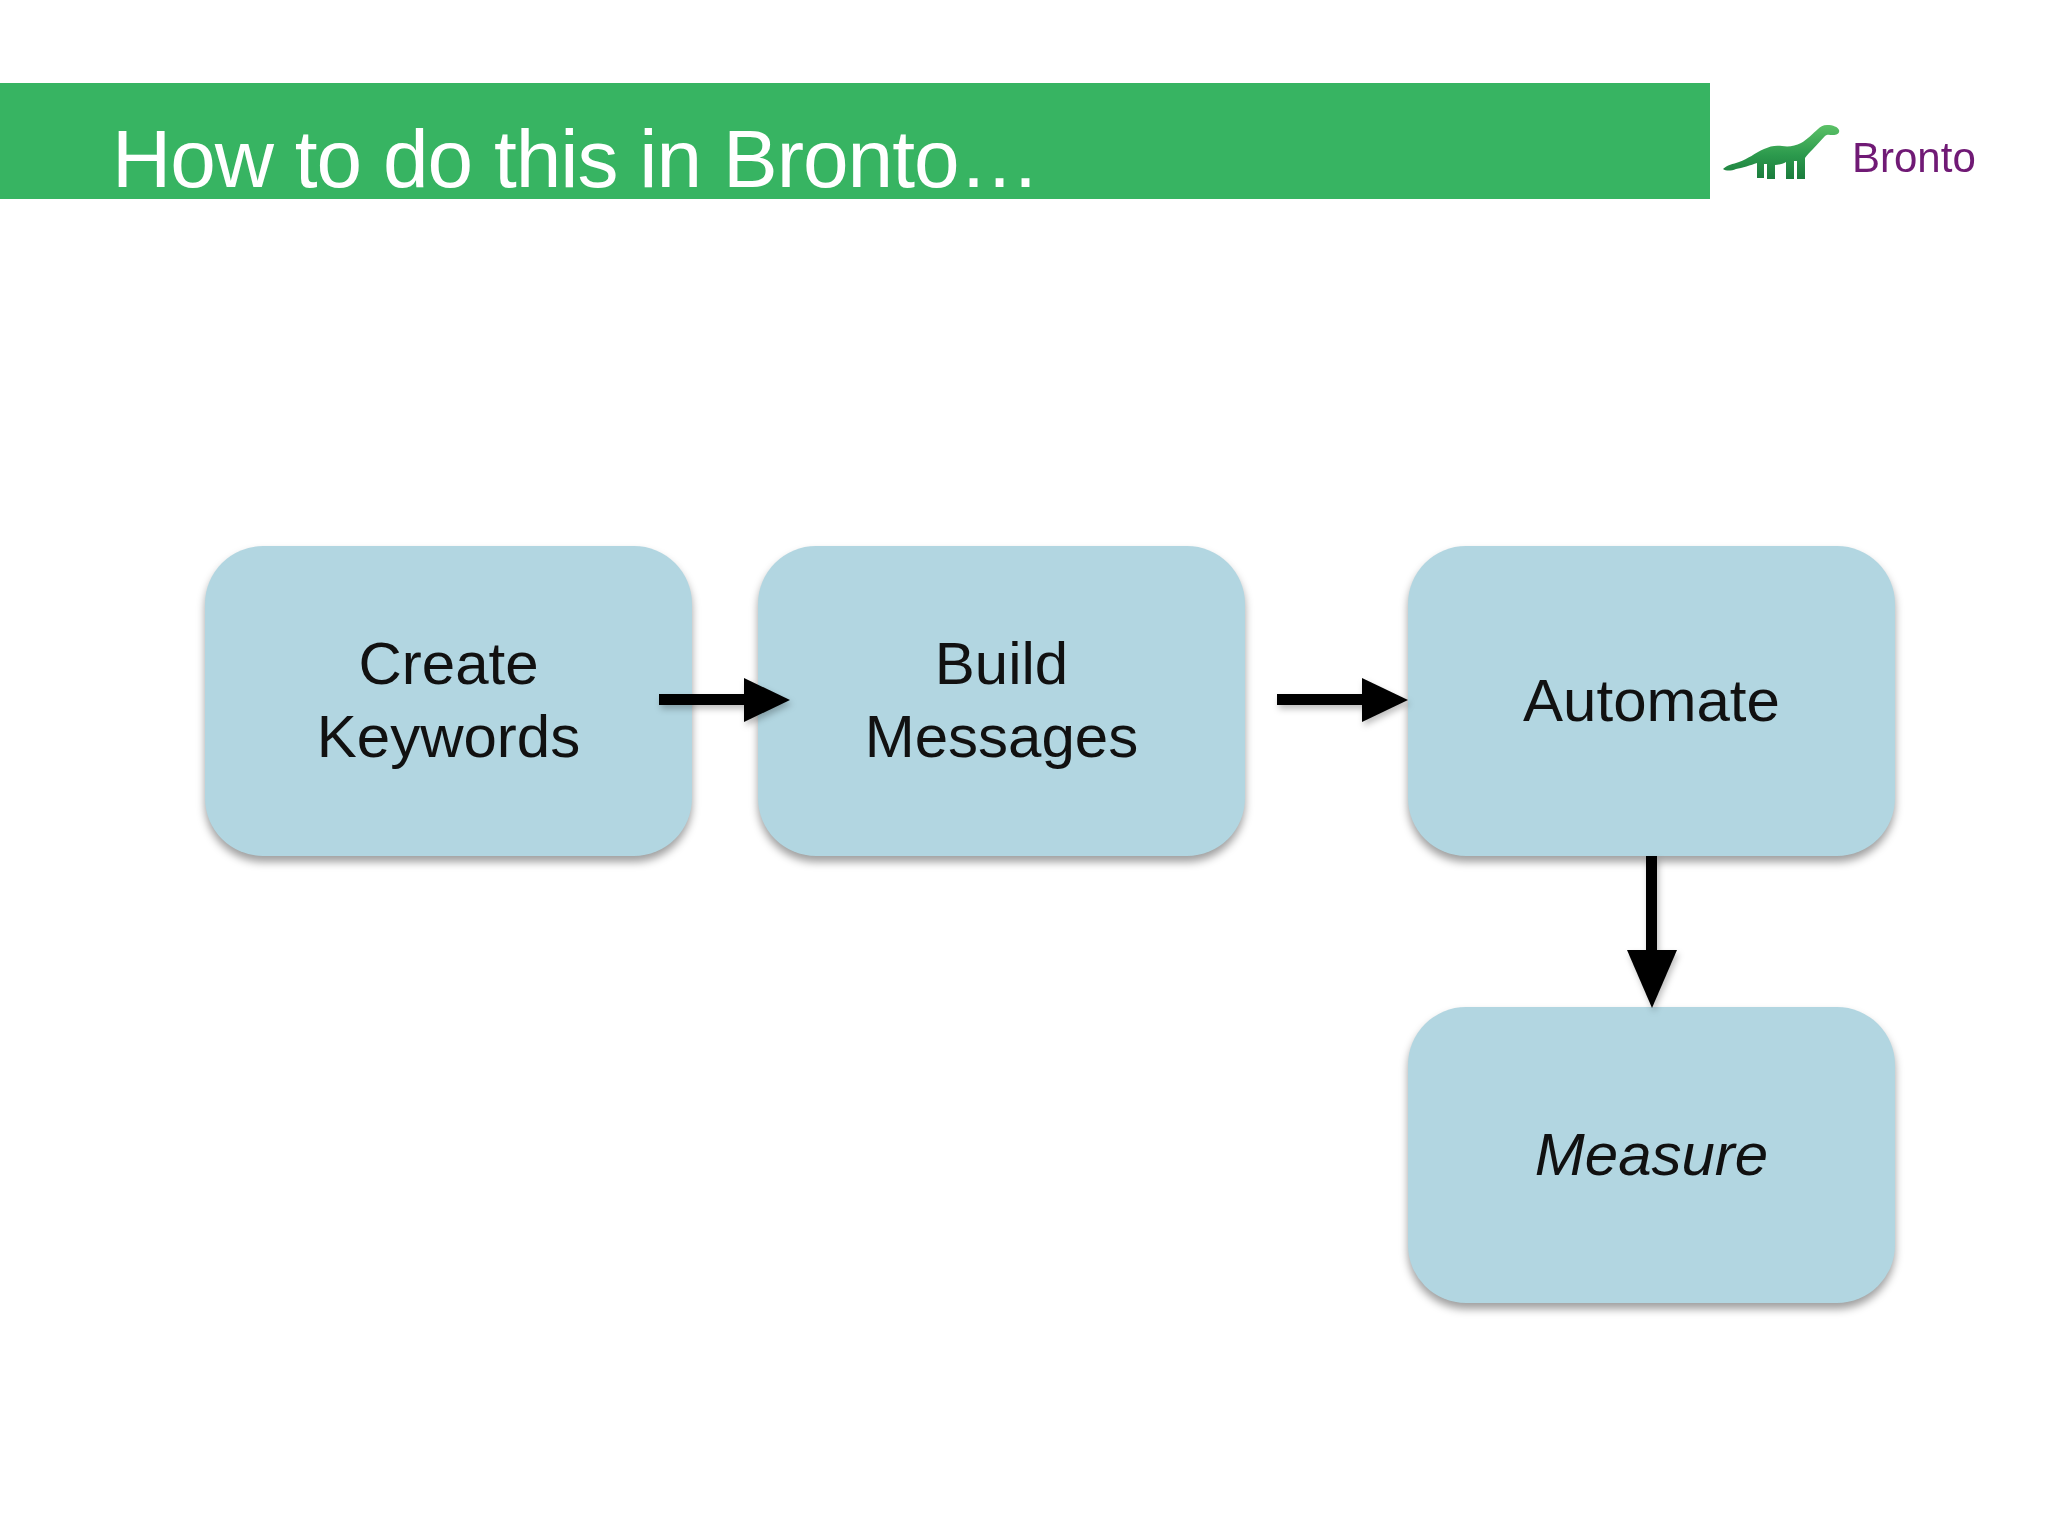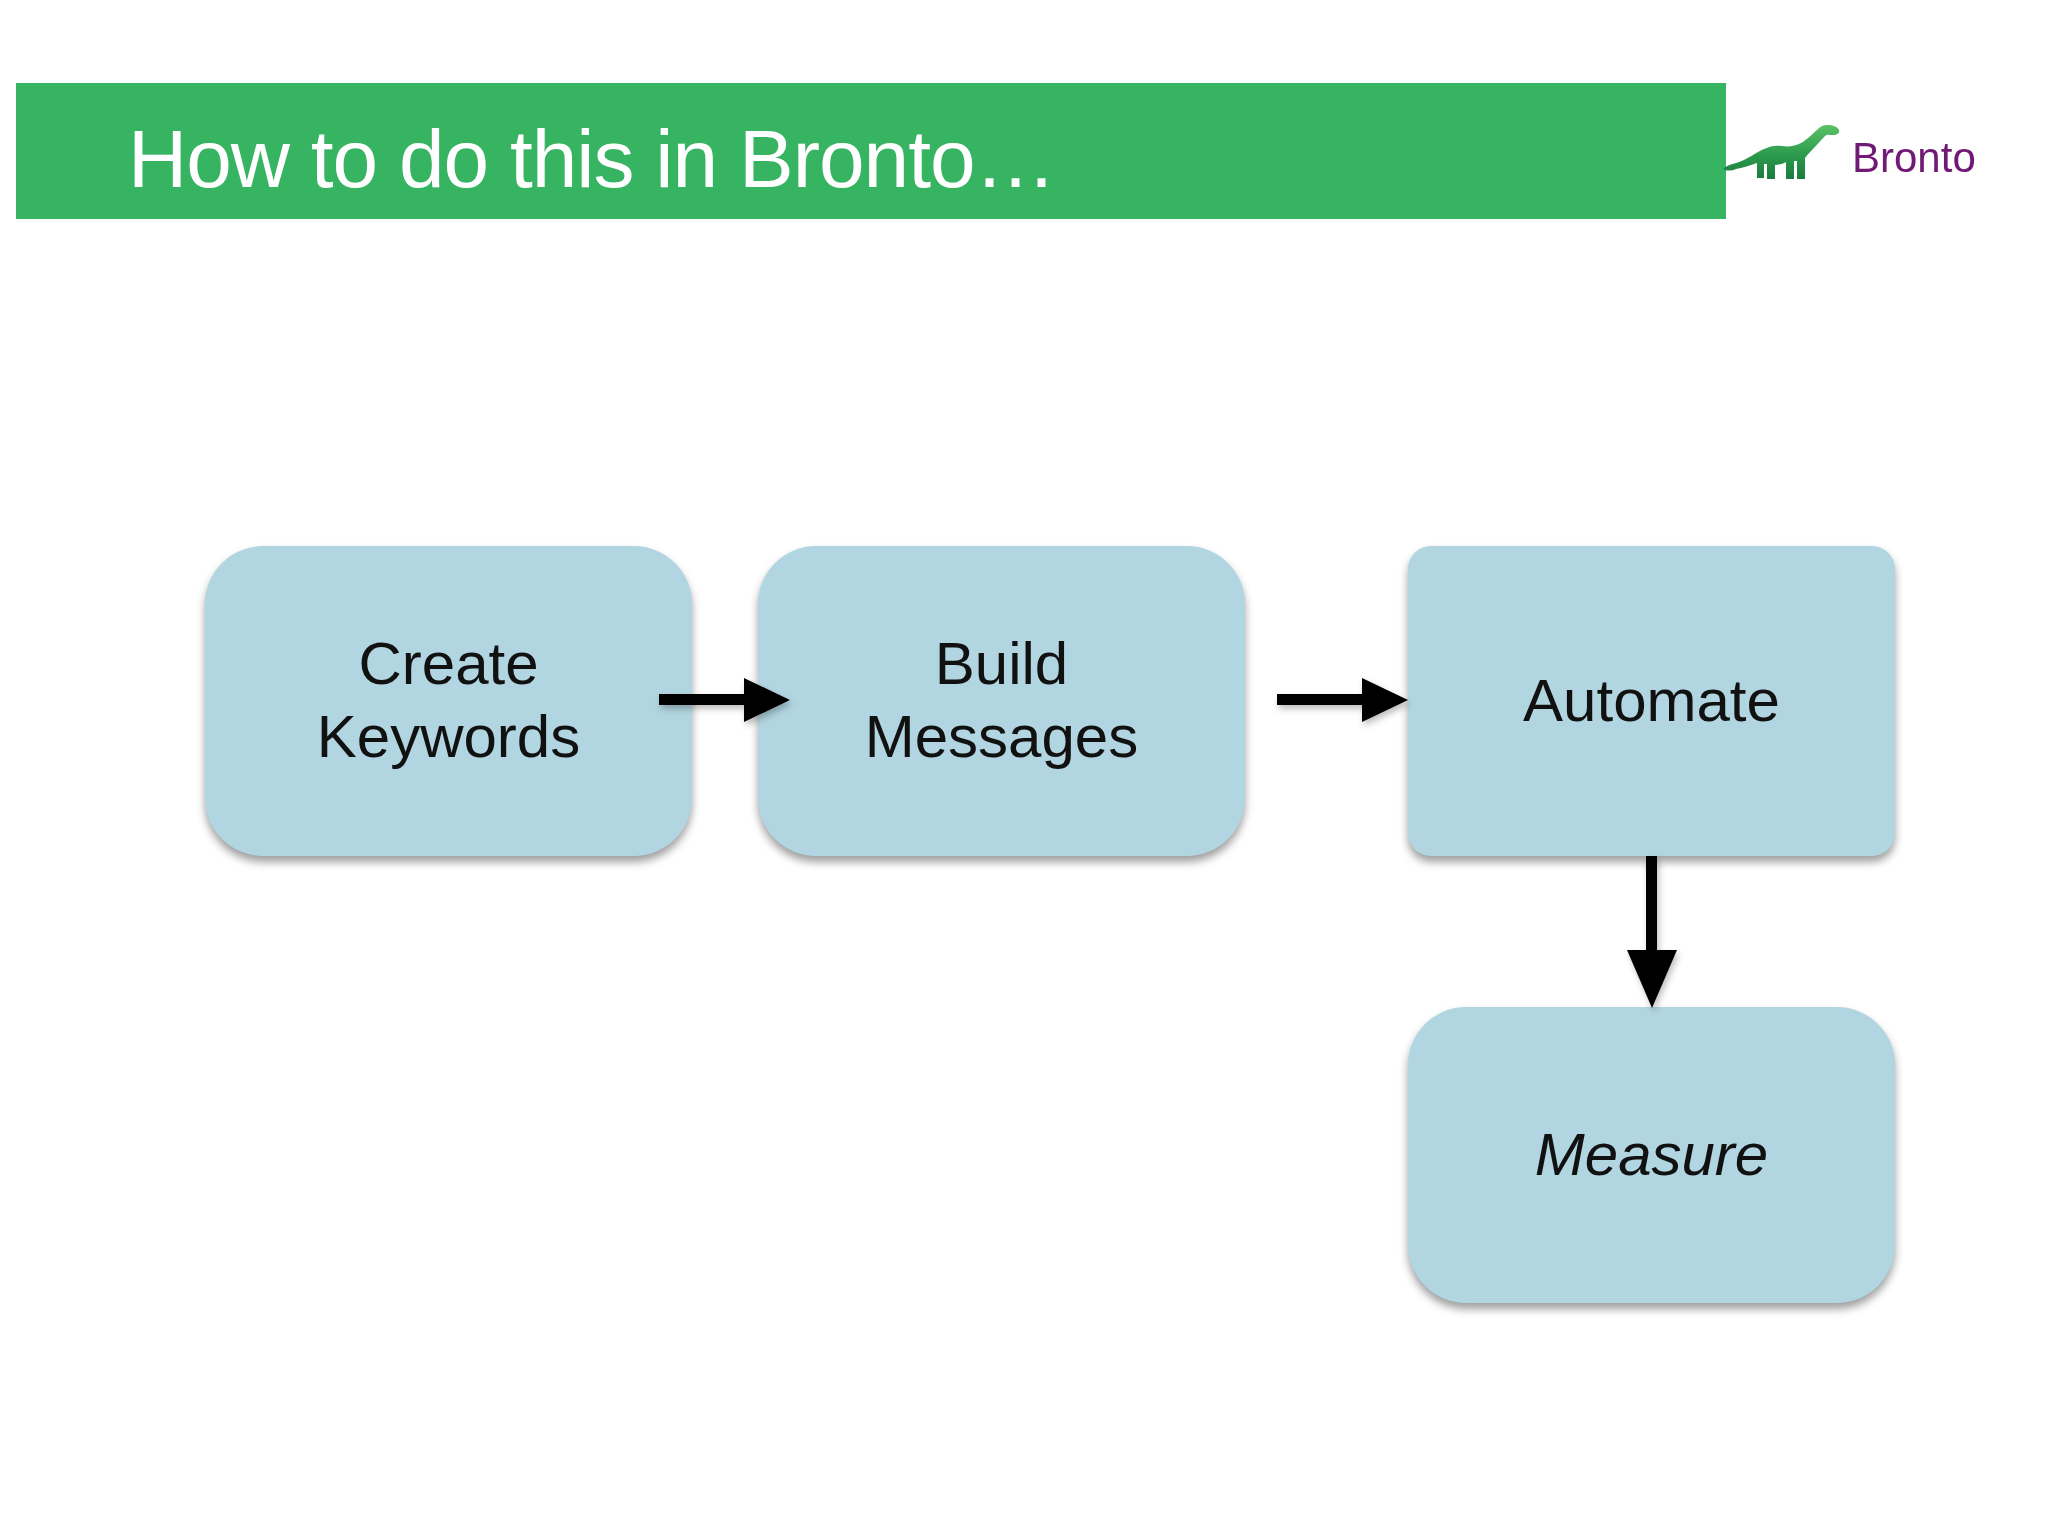--- a/index.html
+++ b/index.html
@@ -12,24 +12,24 @@
     position: relative;
     width: 2048px;
     height: 1536px;
     background: #ffffff;
     overflow: hidden;
   }
 
   
   .title-bar {
     position: absolute;
-    left: 16px;
+    left: 0;
     top: 83px;
     width: 1710px;
-    height: 136px;
+    height: 116px;
     background: #37b462;
   }
   .title {
     margin: 0;
     padding-left: 112px;
     font-size: 82px;
     font-weight: 400;
     letter-spacing: -1px;
     line-height: 152px;
     color: #ffffff;
@@ -72,21 +72,21 @@
     text-align: center;
   }
   .node-label {
     font-size: 60px;
     line-height: 1.21;
     color: #111111;
     white-space: pre-line;
   }
   .node-1 { left: 176px;  top: 546px; margin-left: 29px; }
   .node-2 { left: 758px;  top: 546px; }
-  .node-3 { left: 1408px; top: 546px; border-radius: 23px; }
+  .node-3 { left: 1408px; top: 546px; }
   .node-4 { left: 1408px; top: 1007px; height: 296px; font-style: italic; }
 
   
   .arrow {
     position: absolute;
     filter: drop-shadow(2px 4px 3px rgba(0, 0, 0, 0.25));
   }
   .arrow-r1 { left: 659px;  top: 678px; }
   .arrow-r2 { left: 1277px; top: 678px; }
   .arrow-d  { left: 1626px; top: 856px; }

